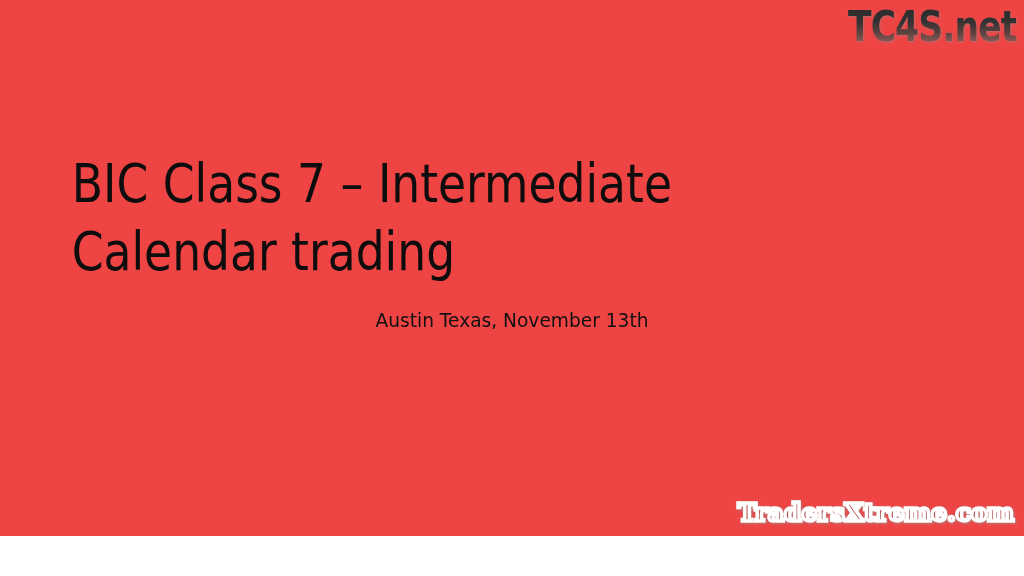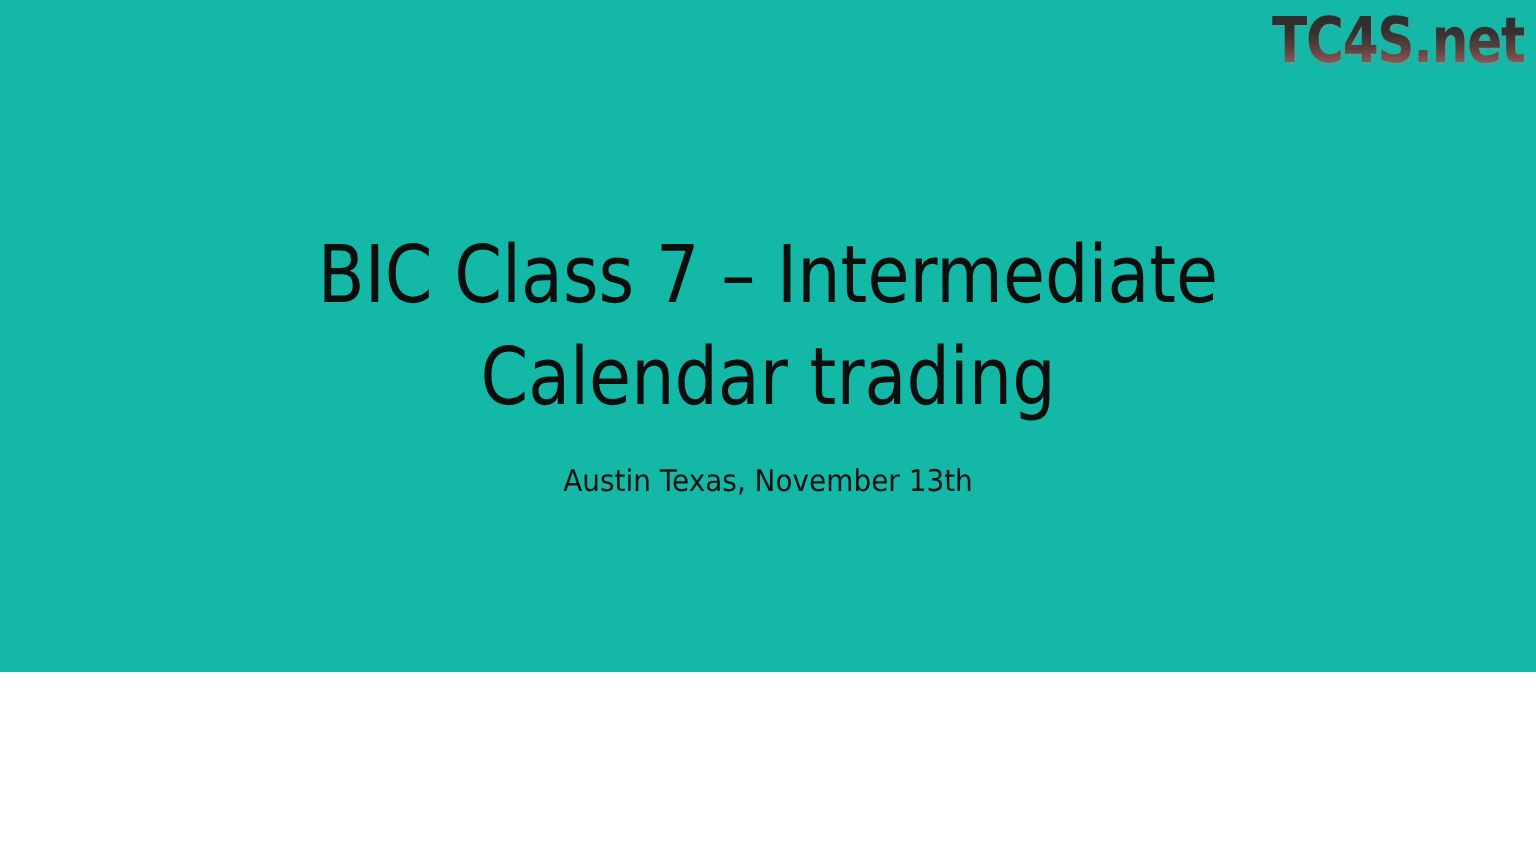--- a/index.html
+++ b/index.html
@@ -9,22 +9,22 @@
   body {
     width: 1024px;
     height: 576px;
     background: #ffffff;
     font-family: "Liberation Sans", sans-serif;
     overflow: hidden;
   }
   .slide {
     position: relative;
     width: 1024px;
-    height: 448px;
-    background: #14b8a6;
+    height: 536px;
+    background: #ef4444;
     overflow: hidden;
   }
 
   
   .tc4s-logo {
     position: absolute;
     top: 4px;
     right: 8px;
     font-family: "DejaVu Sans", sans-serif;
     font-weight: bold;
@@ -47,21 +47,20 @@
     filter: drop-shadow(1px 1px 1px rgba(140,140,140,0.55));
     user-select: none;
   }
 
   
   .title-block {
     position: absolute;
     top: 150px;
     left: 0;
     width: 1024px;
-    text-align: center;
   }
   .title-line {
     font-family: "DejaVu Sans", sans-serif;
     font-weight: 400;
     font-size: 53px;
     line-height: 68px;
     color: #0d0d0d;
     transform: scaleX(0.86);
     letter-spacing: 0px;
     white-space: nowrap;
@@ -147,14 +146,17 @@
   <div class="tc4s-logo">TC4S.net</div>
 
   <div class="title-block">
     <div class="title-line">BIC Class 7 – Intermediate</div>
     <div class="title-line">Calendar trading</div>
   </div>
 
 
   <div class="subtitle">Austin Texas, November 13th</div>
 
+  <div class="traders-mark">
+    <span class="traders-inner">TradersXtreme.com</span>
+  </div>
 
 </div>
 
 </body></html>

